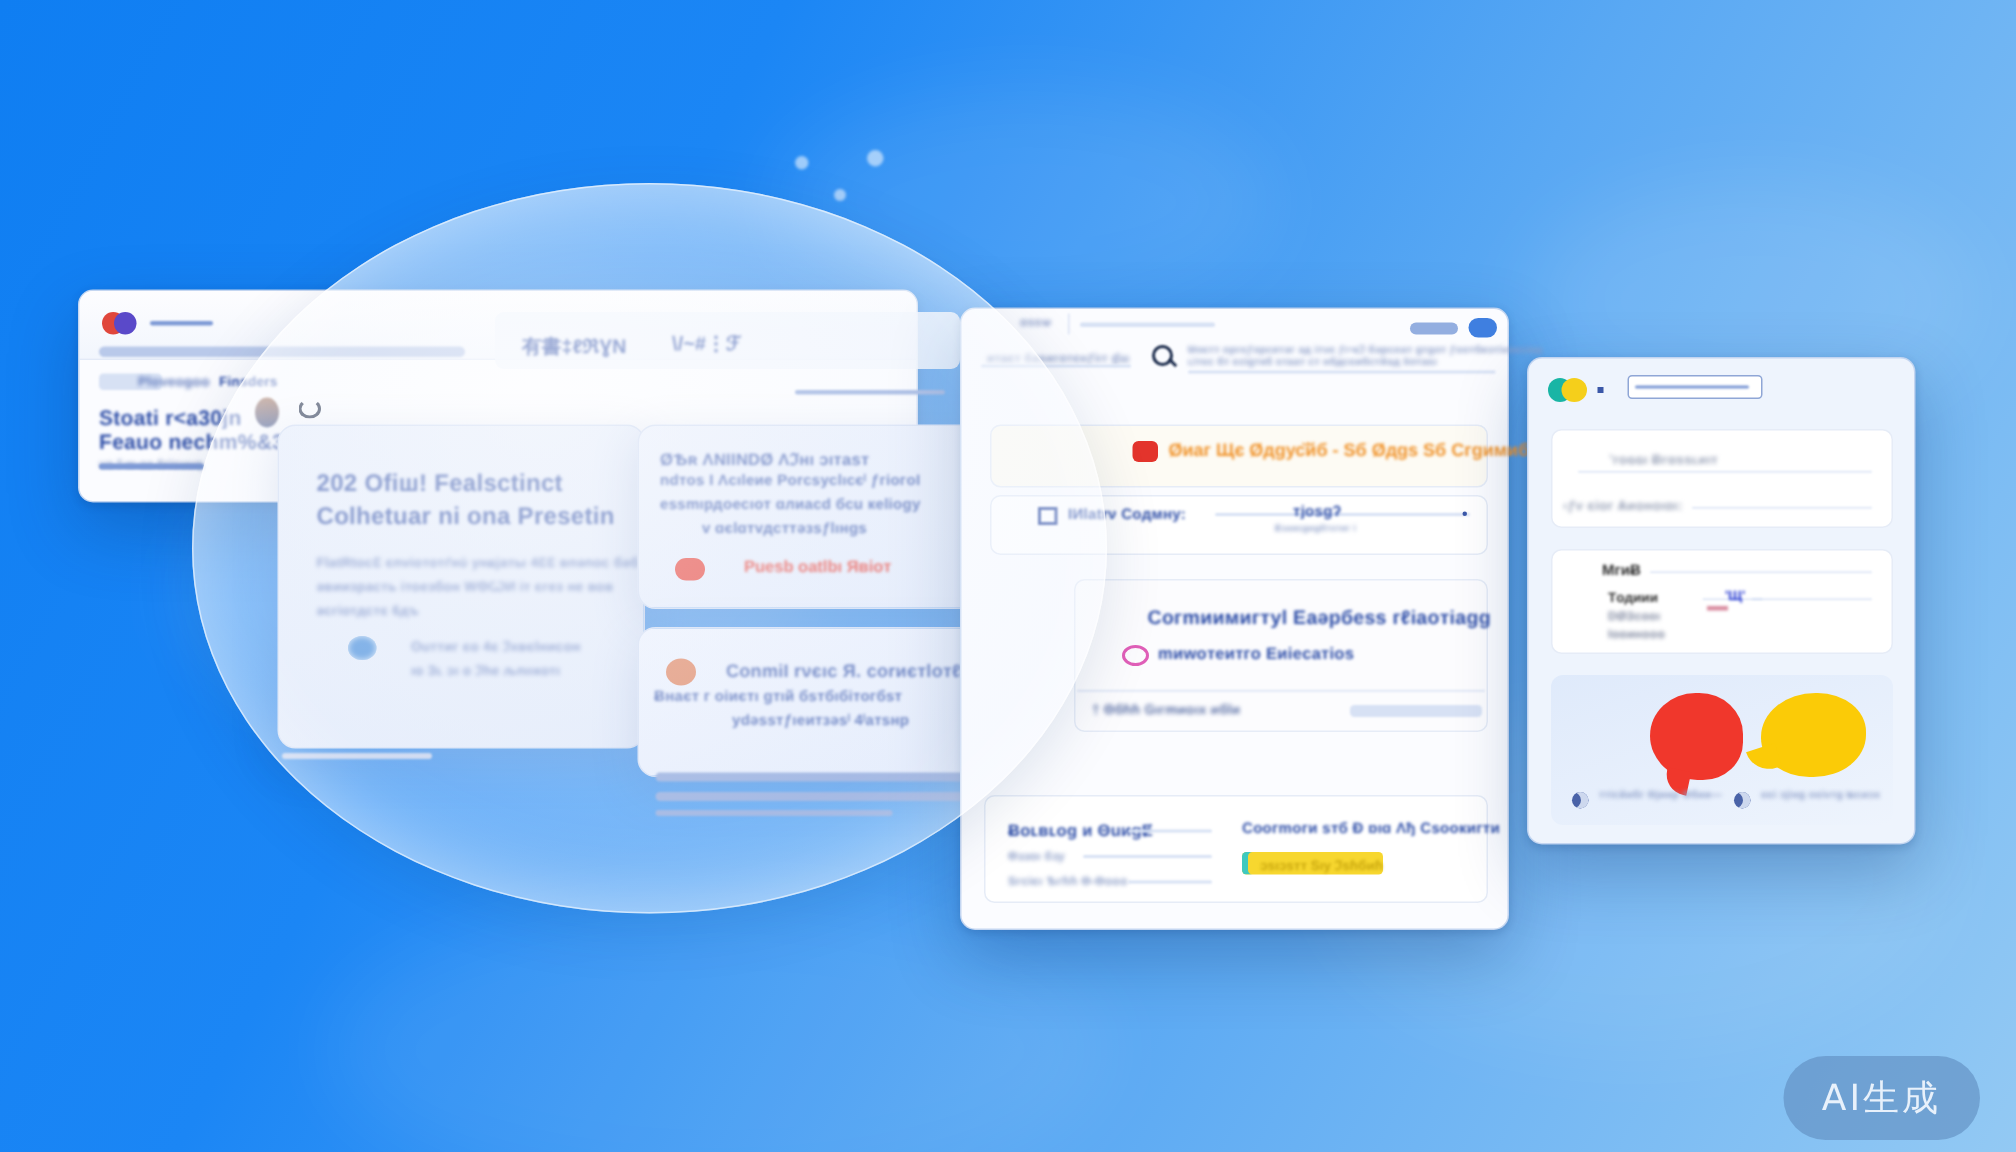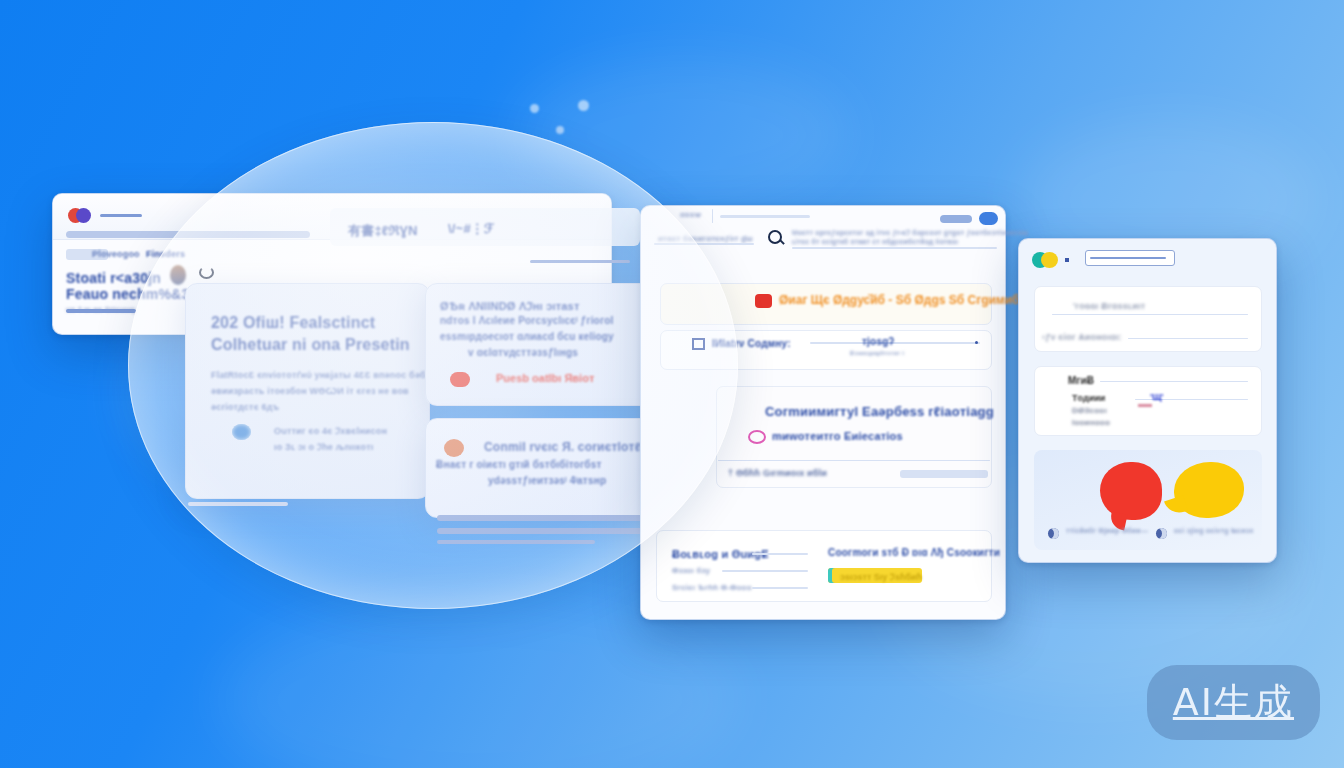--- a/index.html
+++ b/index.html
@@ -90,26 +90,26 @@
   .bub-red:after { content:""; position:absolute; left: 10px; bottom: -9px; width: 16px; height: 16px;
                    background:#f0372c; border-radius: 0 0 0 14px; transform: rotate(12deg); }
   .bub-yel { width: 70px; height: 56px; background: #fbcb07; border-radius: 52% 46% 50% 46%; }
   .bub-yel:after { content:""; position:absolute; left: -8px; bottom: 4px; width: 20px; height: 16px;
                    background:#fbcb07; border-radius: 0 0 0 16px; transform: rotate(-18deg); }
   .half-ic { width: 11px; height: 11px; border-radius: 50%; background:#4a63a8;
              box-shadow: inset -5px 0 0 #cdd8ee; display:inline-block; }
 
   
   #watermark {
-    position: absolute; right: 24px; bottom: 28px;
+    position: absolute; right: 24px; bottom: 8px;
     padding: 12px 26px; border-radius: 30px;
     background: rgba(96,140,190,.62);
-    color: #e8f1fb; font-size: 38px; letter-spacing: 2px;
+    color: #e8f1fb; font-size: 24px; letter-spacing: 2px;
     font-family: "DejaVu Sans", sans-serif;
-    display: flex; align-items: center; justify-content: center; text-decoration: underline;
+    display: flex; align-items: center; justify-content: center;
   }
 </style>
 </head>
 <body>
 
 <div id="stage">
 
   <div class="blob b1"></div>
   <div class="blob b2"></div>
   <div class="blob b3"></div>

